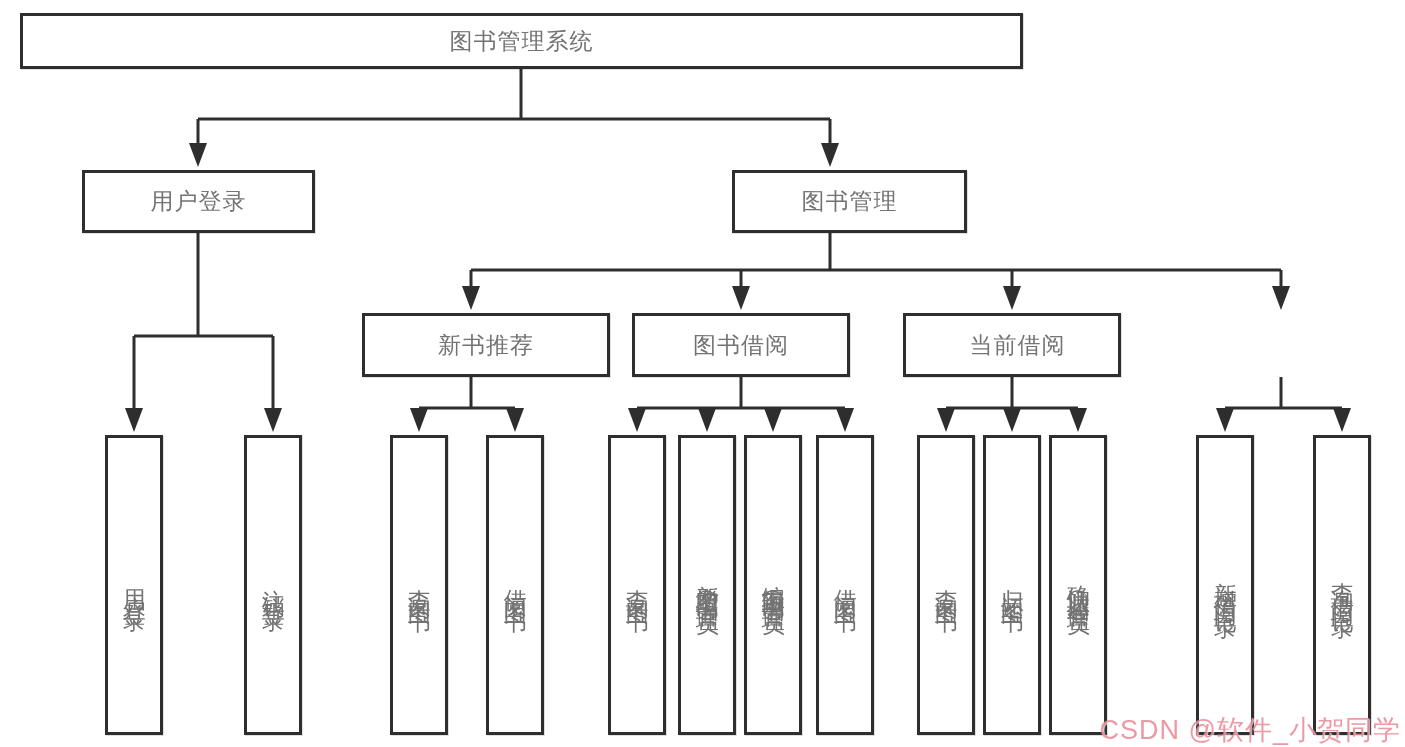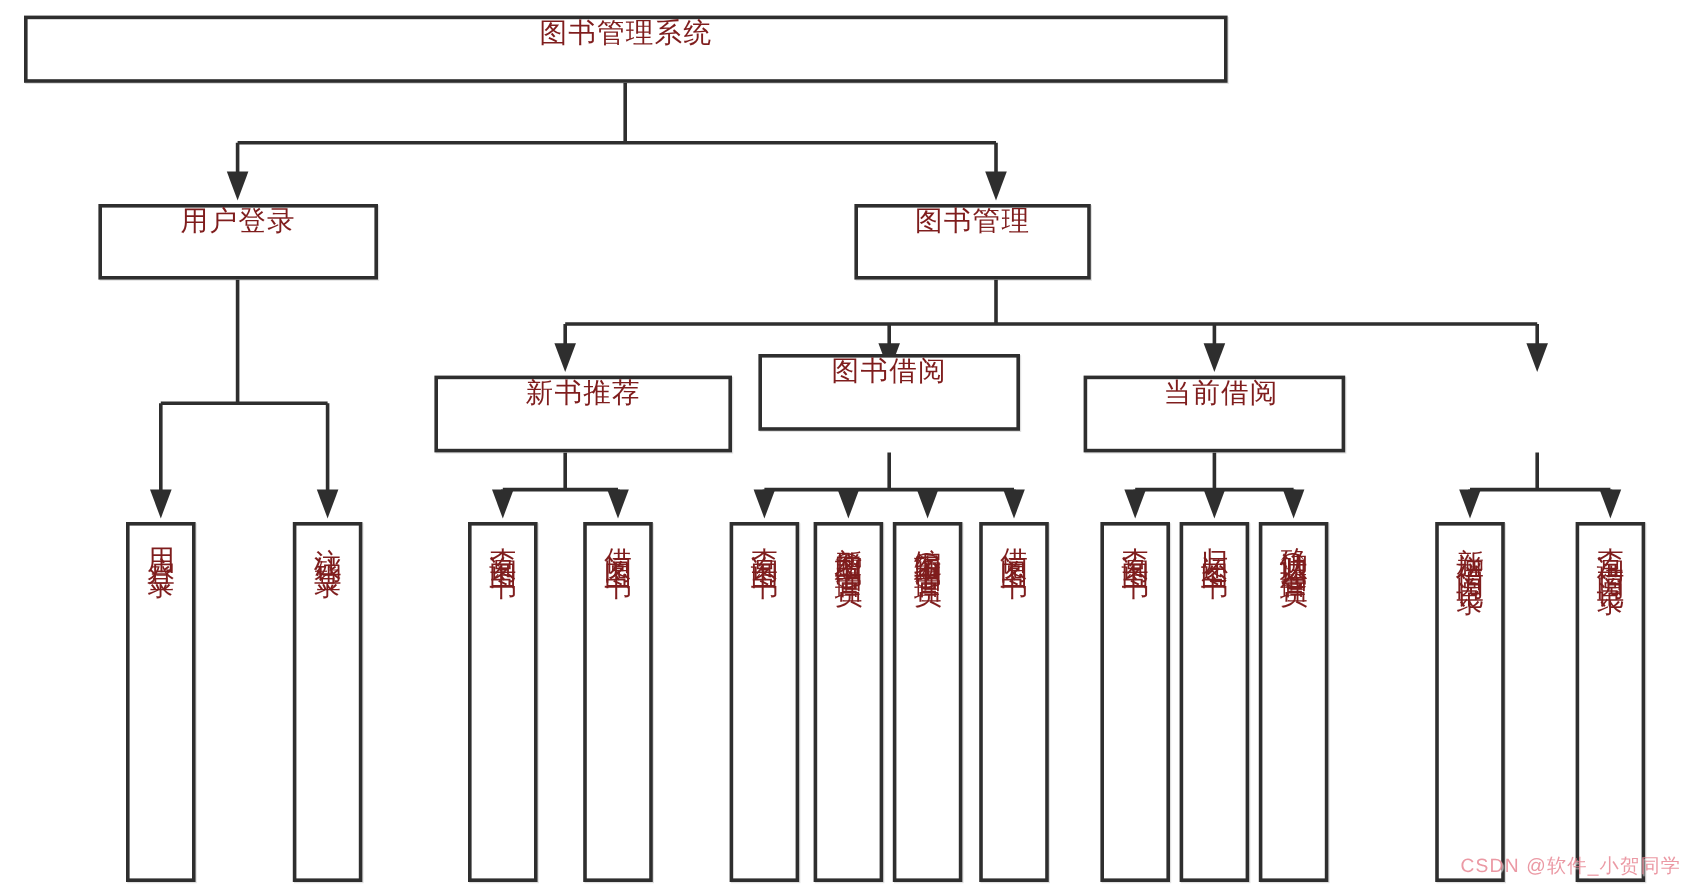--- a/index.html
+++ b/index.html
@@ -5,34 +5,34 @@
   html,body{margin:0;padding:0;}
   body{
     width:1405px;height:747px;position:relative;background:#ffffff;
     font-family:"Liberation Sans","DejaVu Sans",sans-serif;
     overflow:hidden;
   }
   #canvas{position:absolute;inset:0;width:1405px;height:747px;}
   svg.lines{position:absolute;left:0;top:0;z-index:1;}
   .box{
     position:absolute;box-sizing:border-box;z-index:2;
-    border:3px solid #2e2e2e;background:#ffffff;color:#7f1d1d;
-    display:flex;justify-content:center;
+    border:3px solid #2e2e2e;background:#ffffff;color:#737373;
+    display:flex;align-items:center;justify-content:center;
     box-shadow:1px 1px 0 rgba(0,0,0,0.12);
   }
   .hlabel{
     font-size:23px;letter-spacing:1px;white-space:nowrap;line-height:1;
   }
   .vbox .vlabel{
     writing-mode:vertical-rl;
     font-size:23px;letter-spacing:7px;line-height:1.1;white-space:nowrap;
   }
   .watermark{
     position:absolute;z-index:3;right:4px;top:712px;
-    font-size:16px;letter-spacing:1px;color:rgba(232,135,148,0.85);
+    font-size:27px;letter-spacing:1px;color:rgba(232,135,148,0.85);
     text-shadow:1px 1px 1px rgba(255,255,255,0.7);
     white-space:nowrap;
   }
 </style>
 </head>
 <body>
 
 <div id="canvas">
 
   <svg class="lines" width="1405" height="747" viewBox="0 0 1405 747">
@@ -75,28 +75,28 @@
     </g>
   </svg>
 
   <div class="box" style="left:20px;top:13px;width:1003px;height:56px;">
     <span class="hlabel">图书管理系统</span>
   </div>
 
   <div class="box" style="left:82px;top:170px;width:233px;height:63px;">
     <span class="hlabel">用户登录</span>
   </div>
-  <div class="box" style="left:712px;top:170px;width:197px;height:63px;">
+  <div class="box" style="left:732px;top:170px;width:235px;height:63px;">
     <span class="hlabel">图书管理</span>
   </div>
 
   <div class="box" style="left:362px;top:313px;width:248px;height:64px;">
     <span class="hlabel">新书推荐</span>
   </div>
-  <div class="box" style="left:632px;top:295px;width:218px;height:64px;">
+  <div class="box" style="left:632px;top:313px;width:218px;height:64px;">
     <span class="hlabel">图书借阅</span>
   </div>
   <div class="box" style="left:903px;top:313px;width:218px;height:64px;padding-left:11px;">
     <span class="hlabel">当前借阅</span>
   </div>
 
   <div class="box vbox" style="left:105px;top:435px;width:58px;height:300px;">
     <span class="vlabel">用户登录</span>
   </div>
   <div class="box vbox" style="left:244px;top:435px;width:58px;height:300px;">

